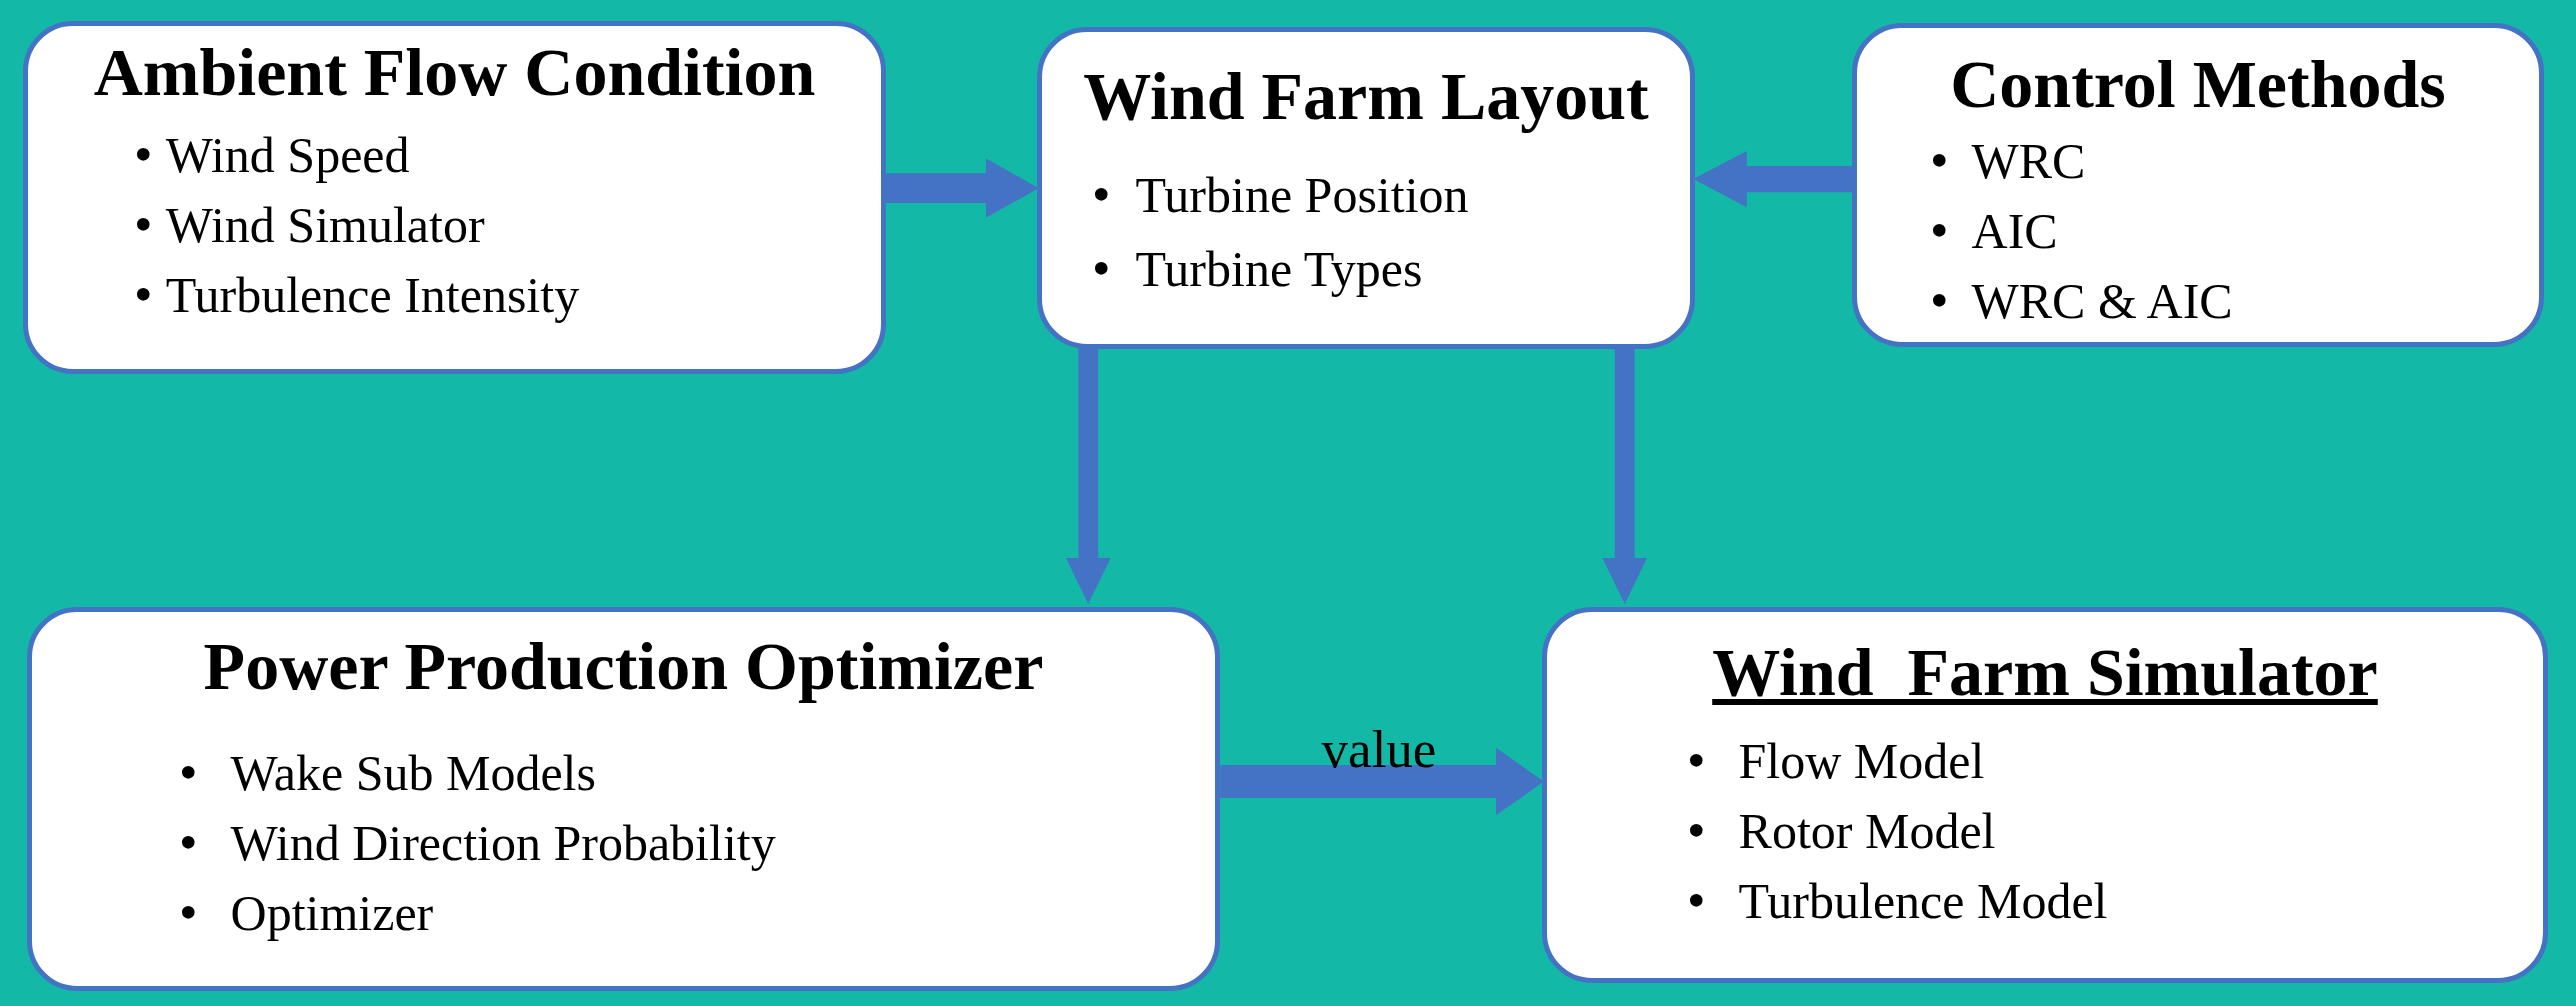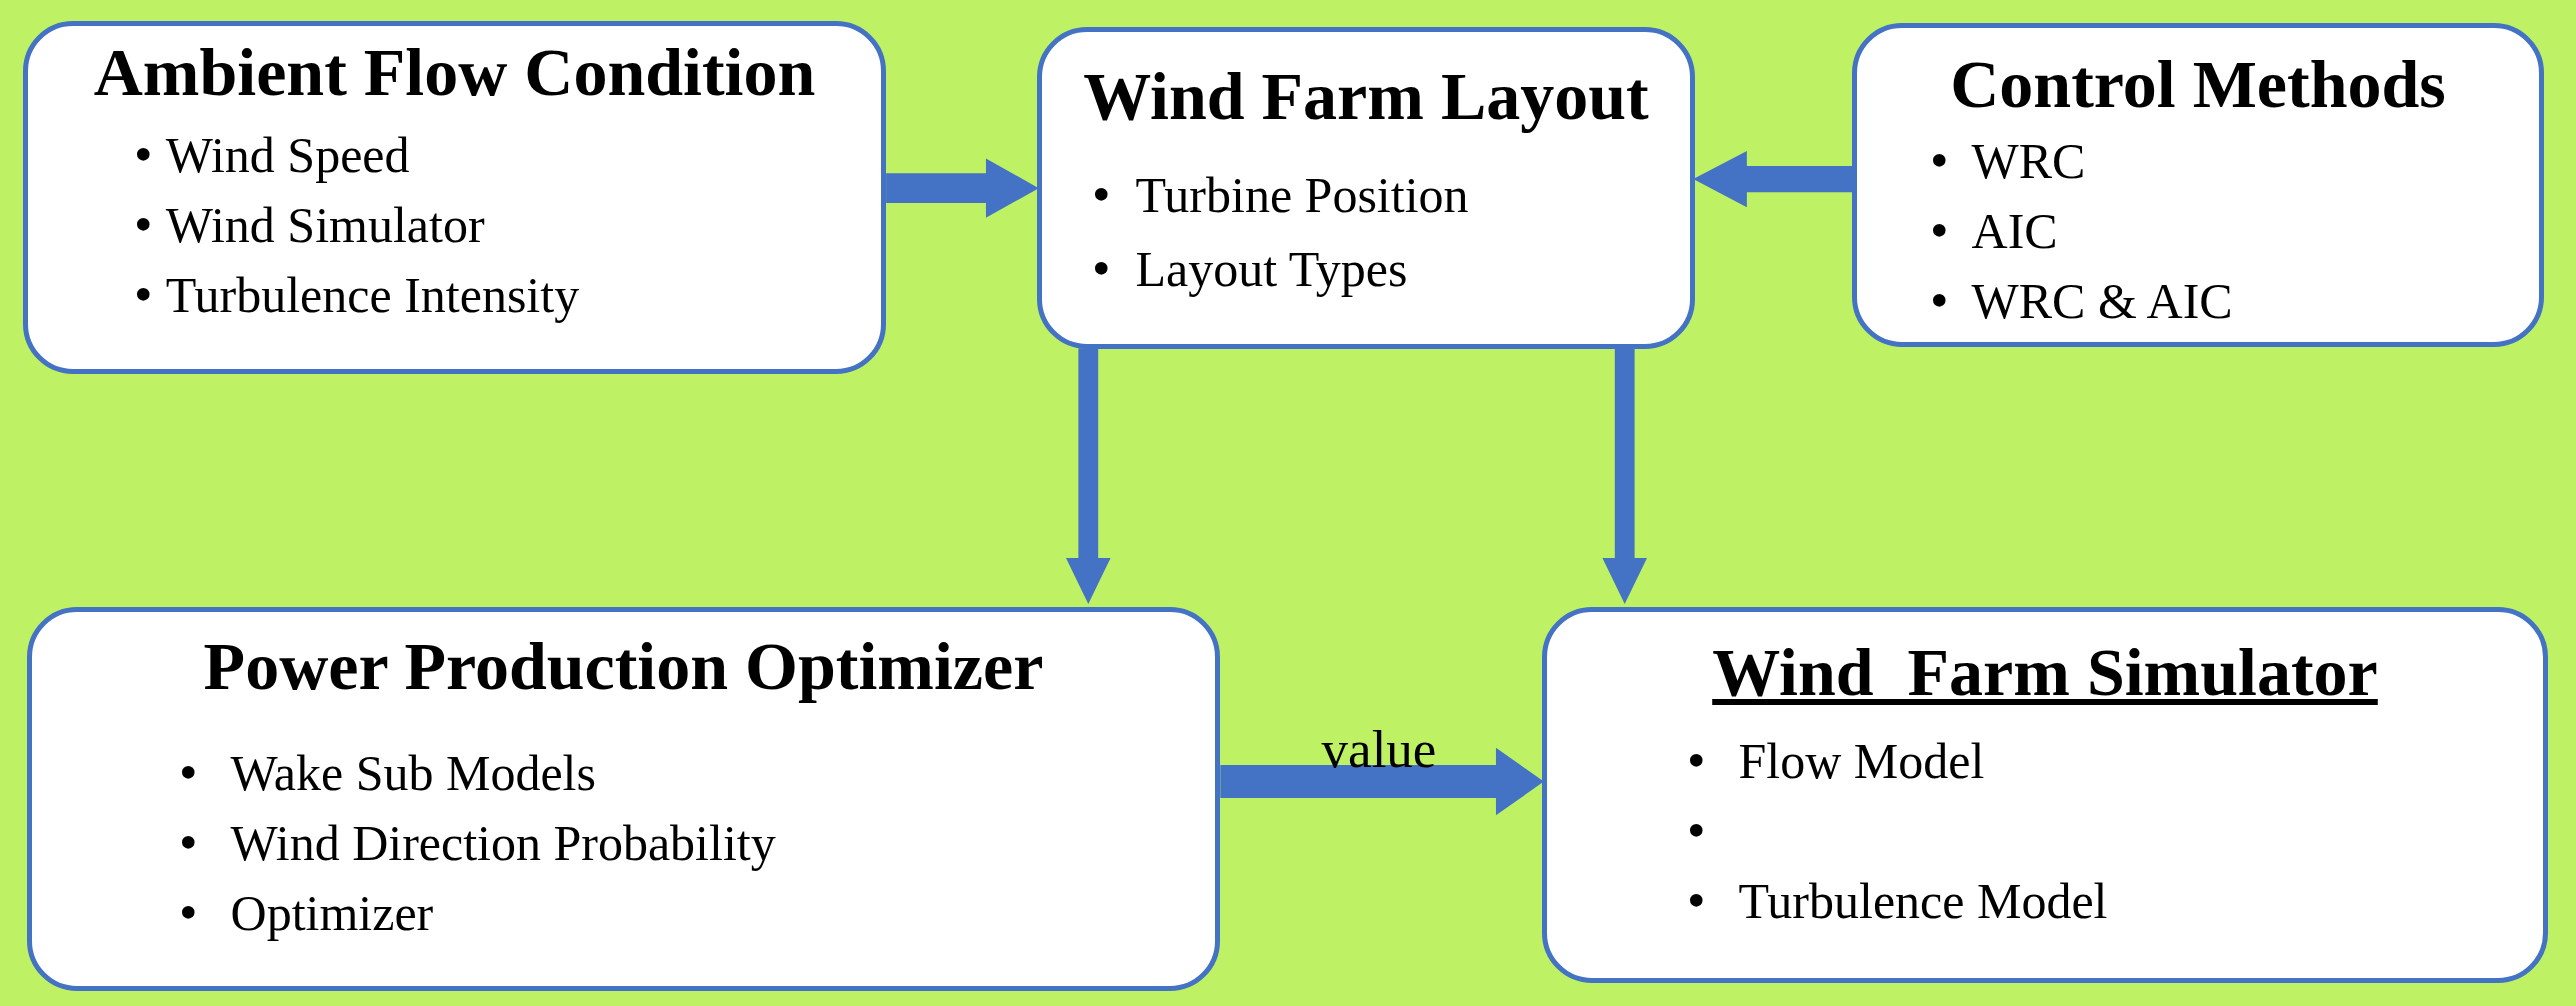--- a/index.html
+++ b/index.html
@@ -1,21 +1,21 @@
 <!DOCTYPE html>
 <html style="--accent: #4472C4;font-size:13.2px"><head>
 <meta charset="utf-8">
 <style>
   :root { --accent: #4472C4; }
   html,body { margin:0; padding:0; background:#ffffff; }
   #canvas {
     position: relative;
     width: 2576px;
     height: 1006px;
-    background: #bef264;
+    background: #14b8a6;
     font-family: "Liberation Serif", "DejaVu Serif", serif;
     color: #000000;
     overflow: hidden;
   }
   .dbox {
     position: absolute;
     box-sizing: border-box;
     border: 5.8px solid var(--accent);
     border-radius: 50px;
     background: #ffffff;
@@ -110,21 +110,21 @@
       <li><span class="dot">•</span><span>Wind Speed</span></li>
       <li><span class="dot">•</span><span>Wind Simulator</span></li>
       <li><span class="dot">•</span><span>Turbulence Intensity</span></li>
     </ul>
   </div>
 
   <div class="dbox" id="box-layout">
     <div class="box-title">Wind Farm Layout</div>
     <ul class="blist">
       <li><span class="dot">•</span><span>Turbine Position</span></li>
-      <li><span class="dot">•</span><span>Layout Types</span></li>
+      <li><span class="dot">•</span><span>Turbine Types</span></li>
     </ul>
   </div>
 
   <div class="dbox" id="box-control">
     <div class="box-title">Control Methods</div>
     <ul class="blist">
       <li><span class="dot">•</span><span>WRC</span></li>
       <li><span class="dot">•</span><span>AIC</span></li>
       <li><span class="dot">•</span><span>WRC &amp; AIC</span></li>
     </ul>
@@ -136,21 +136,21 @@
       <li><span class="dot">•</span><span>Wake Sub Models</span></li>
       <li><span class="dot">•</span><span>Wind Direction Probability</span></li>
       <li><span class="dot">•</span><span>Optimizer</span></li>
     </ul>
   </div>
 
   <div class="dbox" id="box-simulator">
     <div class="box-title">Wind  Farm Simulator</div>
     <ul class="blist">
       <li><span class="dot">•</span><span>Flow Model</span></li>
-      <li><span class="dot">•</span></li>
+      <li><span class="dot">•</span><span>Rotor Model</span></li>
       <li><span class="dot">•</span><span>Turbulence Model</span></li>
     </ul>
   </div>
 
   <div id="edge-label">
     <div>value</div>
   </div>
 
 </div>
 

